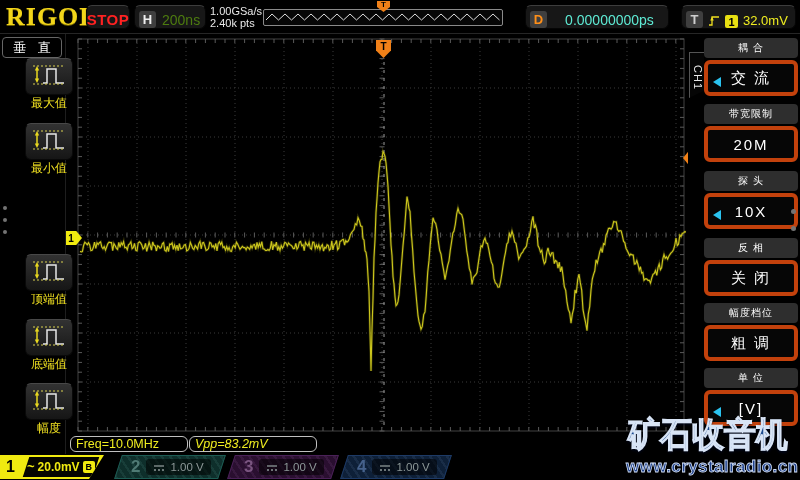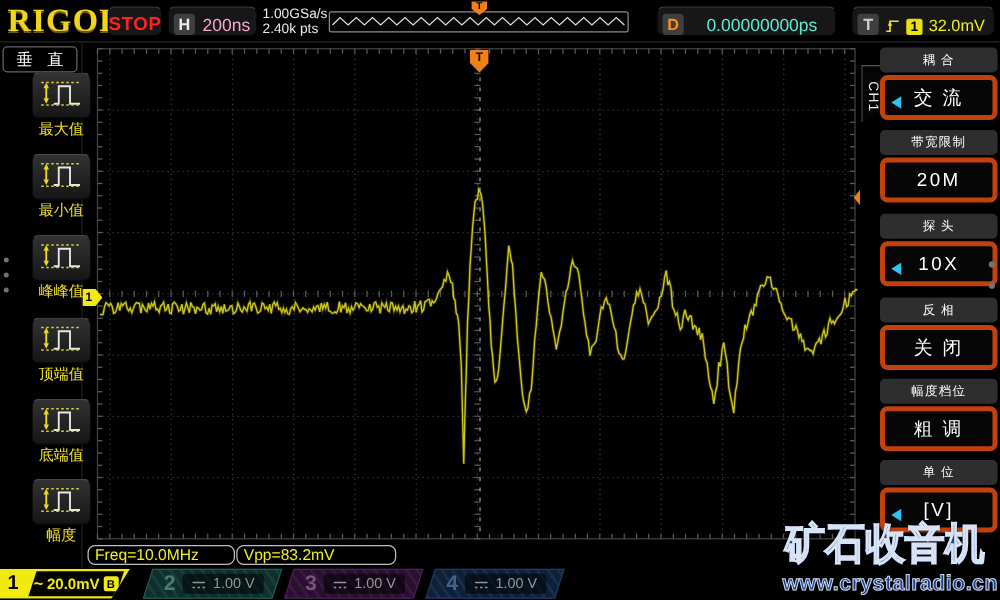--- a/index.html
+++ b/index.html
@@ -8,21 +8,21 @@
   #screen { position:relative; width:800px; height:480px; background:#000; overflow:hidden; }
 
   
   #topbar { position:absolute; left:0; top:0; width:800px; height:34px; background:#000; border-bottom:1px solid #262626; z-index:30; }
   #logo { position:absolute; left:6px; top:2px; font-family:"Liberation Serif", serif; font-weight:900; font-size:26px; letter-spacing:1px; color:#f2d51a; text-shadow:0 1px 0 #6b5e00; }
   .chip { position:absolute; background:#171717; border:1px solid #050505; border-top:1px solid #3d3d3d; border-radius:6px; display:flex; align-items:flex-end; }
   .key { background:#3f3f3f; border-radius:3px; width:17px; height:17px; display:flex; align-items:center; justify-content:center; font-weight:bold; font-size:13px; color:#eee; flex:0 0 auto; }
   #stop-chip { left:86px; top:5px; width:44px; height:24px; justify-content:center; }
   #stop-chip span { color:#ff2222; font-weight:bold; font-size:15px; letter-spacing:.5px; }
   #h-chip { left:134px; top:5px; width:72px; height:24px; padding:0 4px; gap:6px; }
-  #h-chip .val { color:#f9a8d4; font-size:14px; }
+  #h-chip .val { color:#4d7c0f; font-size:14px; }
   #rates { position:absolute; left:210px; top:5px; color:#e8e8e8; font-size:11px; line-height:12px; }
   #thumb { position:absolute; left:263px; top:9px; width:240px; height:17px; background:#060606; border:1px solid #8a8a8a; border-radius:2px; }
   #thumb svg { display:block; }
   #thumb-trig { position:absolute; left:377px; top:1px; width:13px; height:11px; background:#f08018; clip-path:polygon(0 0,100% 0,100% 55%,50% 100%,0 55%); color:#000; font-size:8px; font-weight:bold; text-align:center; line-height:8px; }
   #d-chip { left:525px; top:5px; width:144px; height:24px; padding:0 4px; gap:8px; }
   #d-chip .key { color:#ff8f18; }
   #d-chip .val { color:#5eead4; font-size:14px; flex:1; text-align:center; }
   #t-chip { left:681px; top:5px; width:115px; height:24px; padding:0 4px; gap:5px; }
   #t-chip .key { color:#cfcfcf; }
   #trig-src { background:#e8e012; color:#000; border-radius:2px; width:13px; height:13px; font-size:11px; font-weight:bold; display:flex; align-items:center; justify-content:center; }
@@ -47,21 +47,21 @@
   
   #plot-svg { position:absolute; left:0; top:0; z-index:5; }
   .marker { position:absolute; z-index:18; display:flex; align-items:center; justify-content:center; font-weight:bold; color:#000; }
   #mk-trigpos { left:376px; top:40px; width:15px; height:18px; background:#f08018; clip-path:polygon(0 0,100% 0,100% 58%,50% 100%,0 58%); font-size:10px; padding-bottom:5px; }
   #mk-ground { left:64px; top:231px; width:18px; height:14px; background:#f0ea10; clip-path:polygon(0 0,68% 0,100% 50%,68% 100%,0 100%); font-size:10px; padding-right:4px; }
   #mk-triglvl { left:683px; top:151px; width:19px; height:14px; background:#f08018; clip-path:polygon(30% 0,100% 0,100% 100%,30% 100%,0 50%); font-size:10px; padding-left:4px; }
 
   
   .meas { position:absolute; top:436px; height:16px; background:#000; border:1px solid #c0c0c0; border-radius:6px; color:#f0ee20; font-size:12.5px; line-height:14px; padding:0 5px; z-index:22; white-space:nowrap; }
   #meas-freq { left:70px; width:118px; }
-  #meas-vpp  { left:189px; width:128px; }
+  #meas-vpp  { left:189px; width:128px;font-style:italic; }
 
   
   #bottombar { position:absolute; left:0; top:454px; width:800px; height:26px; background:#000; z-index:26; }
   #ch1-block { position:absolute; left:0; top:1px; width:110px; height:24px; background:#f0ea10; clip-path:polygon(0 0,104px 0,89px 100%,0 100%); }
   #ch1-num { position:absolute; left:6px; top:3px; color:#000; font-weight:bold; font-size:16px; }
   #ch1-inner { position:absolute; left:26px; top:2px; width:70px; height:20px; background:#050500; transform:skewX(-18deg); display:flex; align-items:center; justify-content:center; }
   #ch1-content { transform:skewX(18deg); display:flex; align-items:center; gap:3px; color:#f0ea10; }
   #ch1-coupling { font-weight:bold; font-size:13px; line-height:10px; }
   #ch1-value { font-weight:bold; font-size:12px; }
   #ch1-bw { width:12px; height:12px; background:#f0ea10; border-radius:2px; color:#000; font-size:9px; font-weight:bold; display:flex; align-items:center; justify-content:center; }
@@ -486,33 +486,20 @@
               <line x1="2" y1="5" x2="34" y2="5" stroke="#d8d050" stroke-width="1.2" stroke-dasharray="2 2"></line>
               <path d="M12,22 h4 v-14 h9 v14 h8" fill="none" stroke="#e8e8e8" stroke-width="1.5"></path>
               <line x1="6" y1="7" x2="6" y2="20" stroke="#e8d820" stroke-width="1.5"></line>
               <polygon points="3.8,9.5 8.2,9.5 6,5" fill="#e8d820"></polygon>
               <polygon points="3.8,17.5 8.2,17.5 6,22" fill="#e8d820"></polygon>
               <line x1="2" y1="23" x2="34" y2="23" stroke="#d8d050" stroke-width="1.2" stroke-dasharray="2 2"></line>
             </svg></span>
         </div>
       <div class="lm-label">最小值</div>
     </div>
-    <div class="lm-item" style="top:154px">
-      <div class="lm-btn">
-          <span class="lm-icon"><svg width="36" height="27" viewBox="0 0 36 27">
-              <line x1="2" y1="5" x2="34" y2="5" stroke="#d8d050" stroke-width="1.2" stroke-dasharray="2 2"></line>
-              <path d="M12,22 h4 v-14 h9 v14 h8" fill="none" stroke="#e8e8e8" stroke-width="1.5"></path>
-              <line x1="6" y1="7" x2="6" y2="20" stroke="#e8d820" stroke-width="1.5"></line>
-              <polygon points="3.8,9.5 8.2,9.5 6,5" fill="#e8d820"></polygon>
-              <polygon points="3.8,17.5 8.2,17.5 6,22" fill="#e8d820"></polygon>
-              <line x1="2" y1="23" x2="34" y2="23" stroke="#d8d050" stroke-width="1.2" stroke-dasharray="2 2"></line>
-            </svg></span>
-        </div>
-      <div class="lm-label">峰峰值</div>
-    </div>
     <div class="lm-item" style="top:220px">
       <div class="lm-btn">
           <span class="lm-icon"><svg width="36" height="27" viewBox="0 0 36 27">
               <line x1="2" y1="5" x2="34" y2="5" stroke="#d8d050" stroke-width="1.2" stroke-dasharray="2 2"></line>
               <path d="M12,22 h4 v-14 h9 v14 h8" fill="none" stroke="#e8e8e8" stroke-width="1.5"></path>
               <line x1="6" y1="7" x2="6" y2="20" stroke="#e8d820" stroke-width="1.5"></line>
               <polygon points="3.8,9.5 8.2,9.5 6,5" fill="#e8d820"></polygon>
               <polygon points="3.8,17.5 8.2,17.5 6,22" fill="#e8d820"></polygon>
               <line x1="2" y1="23" x2="34" y2="23" stroke="#d8d050" stroke-width="1.2" stroke-dasharray="2 2"></line>
             </svg></span>

